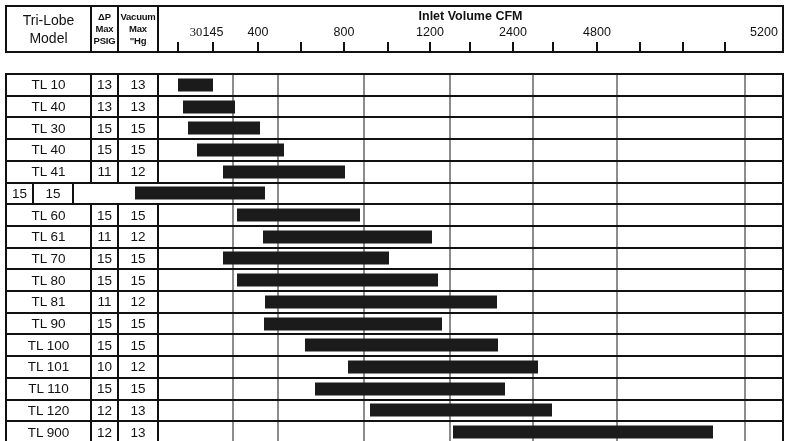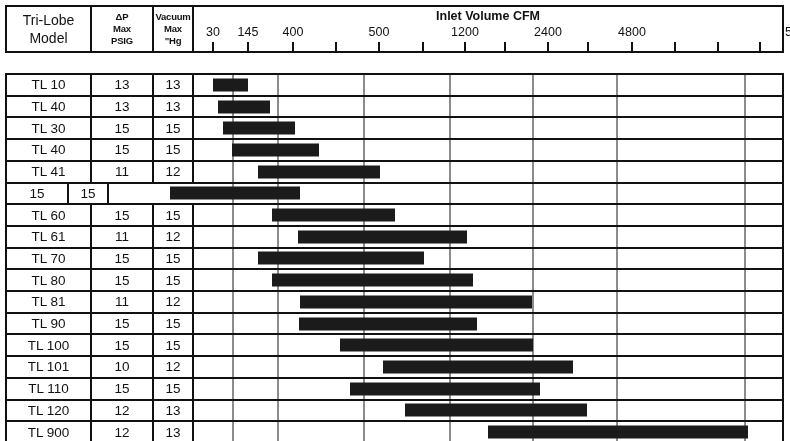--- a/index.html
+++ b/index.html
@@ -16,21 +16,21 @@
   
   .header {
     position:absolute; left:5px; top:5px; width:779px; height:48px;
     border:2px solid #111; display:flex; background:#fff;
   }
   .hcell {
     display:flex; flex-direction:column; align-items:center; justify-content:center;
     text-align:center;
   }
   .w-model { width:85px; border-right:2px solid #111; }
-  .w-dp    { width:62px; border-right:2px solid #111; }
+  .w-dp    { width:27px; border-right:2px solid #111; }
   .w-vac   { width:40px; border-right:2px solid #111; }
   .col-chart { flex:1; position:relative; }
   .pre { white-space:pre-line; }
   .h-model { font-size:14px; line-height:1.3; }
   .h-small { font-size:9.5px; font-weight:bold; line-height:1.25; letter-spacing:-0.2px; }
   .axis-title {
     position:absolute; top:2px; left:0; right:0;
     text-align:center; font-weight:bold; font-size:12.5px;
   }
   .tick {
@@ -74,28 +74,28 @@
 Model</div>
     <div class="hcell w-dp h-small pre">ΔP
 Max
 PSIG</div>
     <div class="hcell w-vac h-small pre">Vacuum
 Max
 "Hg</div>
     <div class="col-chart" id="axis-cell">
       <div class="axis-title">Inlet Volume CFM</div>
     <div class="tick" style="left: 18px;"></div>
-        <div class="tick-label" style="left: 19px;">30</div>
+        <div class="tick-label" style="left: 37px; font-family: Liberation Serif, serif;">30</div>
         <div class="tick" style="left: 53px;"></div>
         <div class="tick-label" style="left: 54px;">145</div>
         <div class="tick" style="left: 98px;"></div>
         <div class="tick-label" style="left: 99px;">400</div>
         <div class="tick" style="left: 141px;"></div>
         <div class="tick" style="left: 184px;"></div>
-        <div class="tick-label" style="left: 185px;">500</div>
+        <div class="tick-label" style="left: 185px;">800</div>
         <div class="tick" style="left: 228px;"></div>
         <div class="tick" style="left: 270px;"></div>
         <div class="tick-label" style="left: 271px;">1200</div>
         <div class="tick" style="left: 310px;"></div>
         <div class="tick" style="left: 353px;"></div>
         <div class="tick-label" style="left: 354px;">2400</div>
         <div class="tick" style="left: 393px;"></div>
         <div class="tick" style="left: 437px;"></div>
         <div class="tick-label" style="left: 438px;">4800</div>
         <div class="tick" style="left: 480px;"></div>

